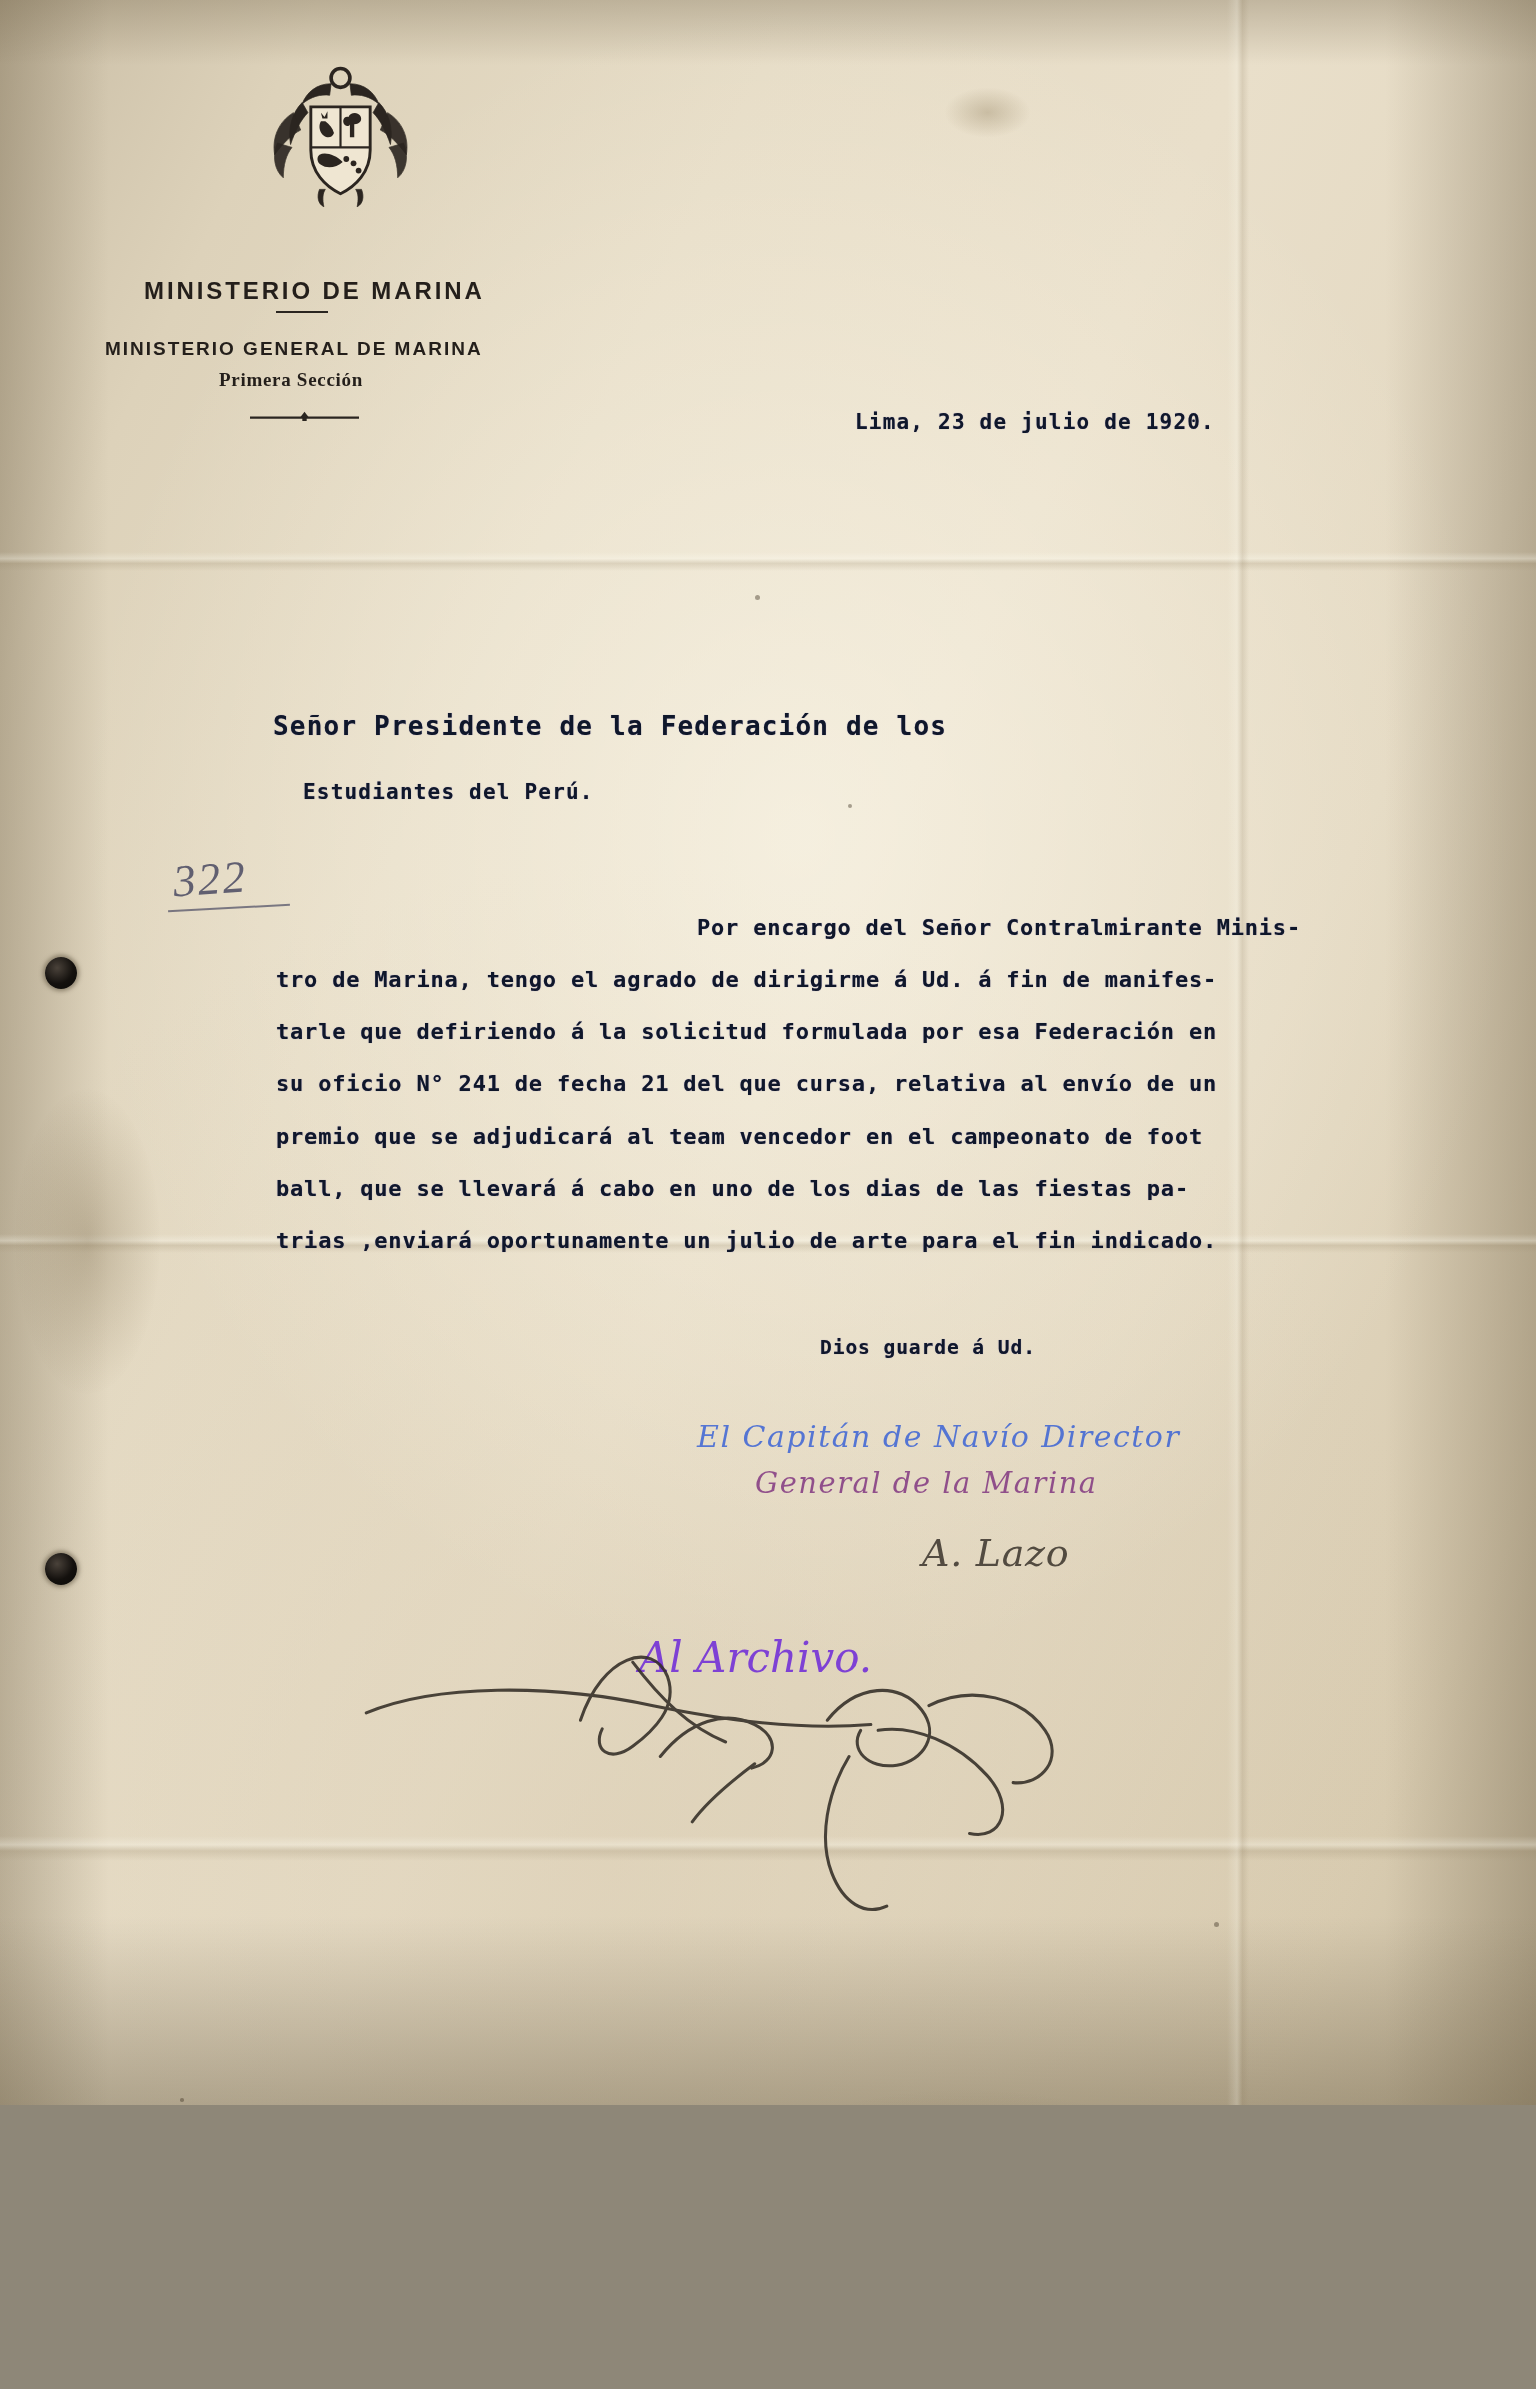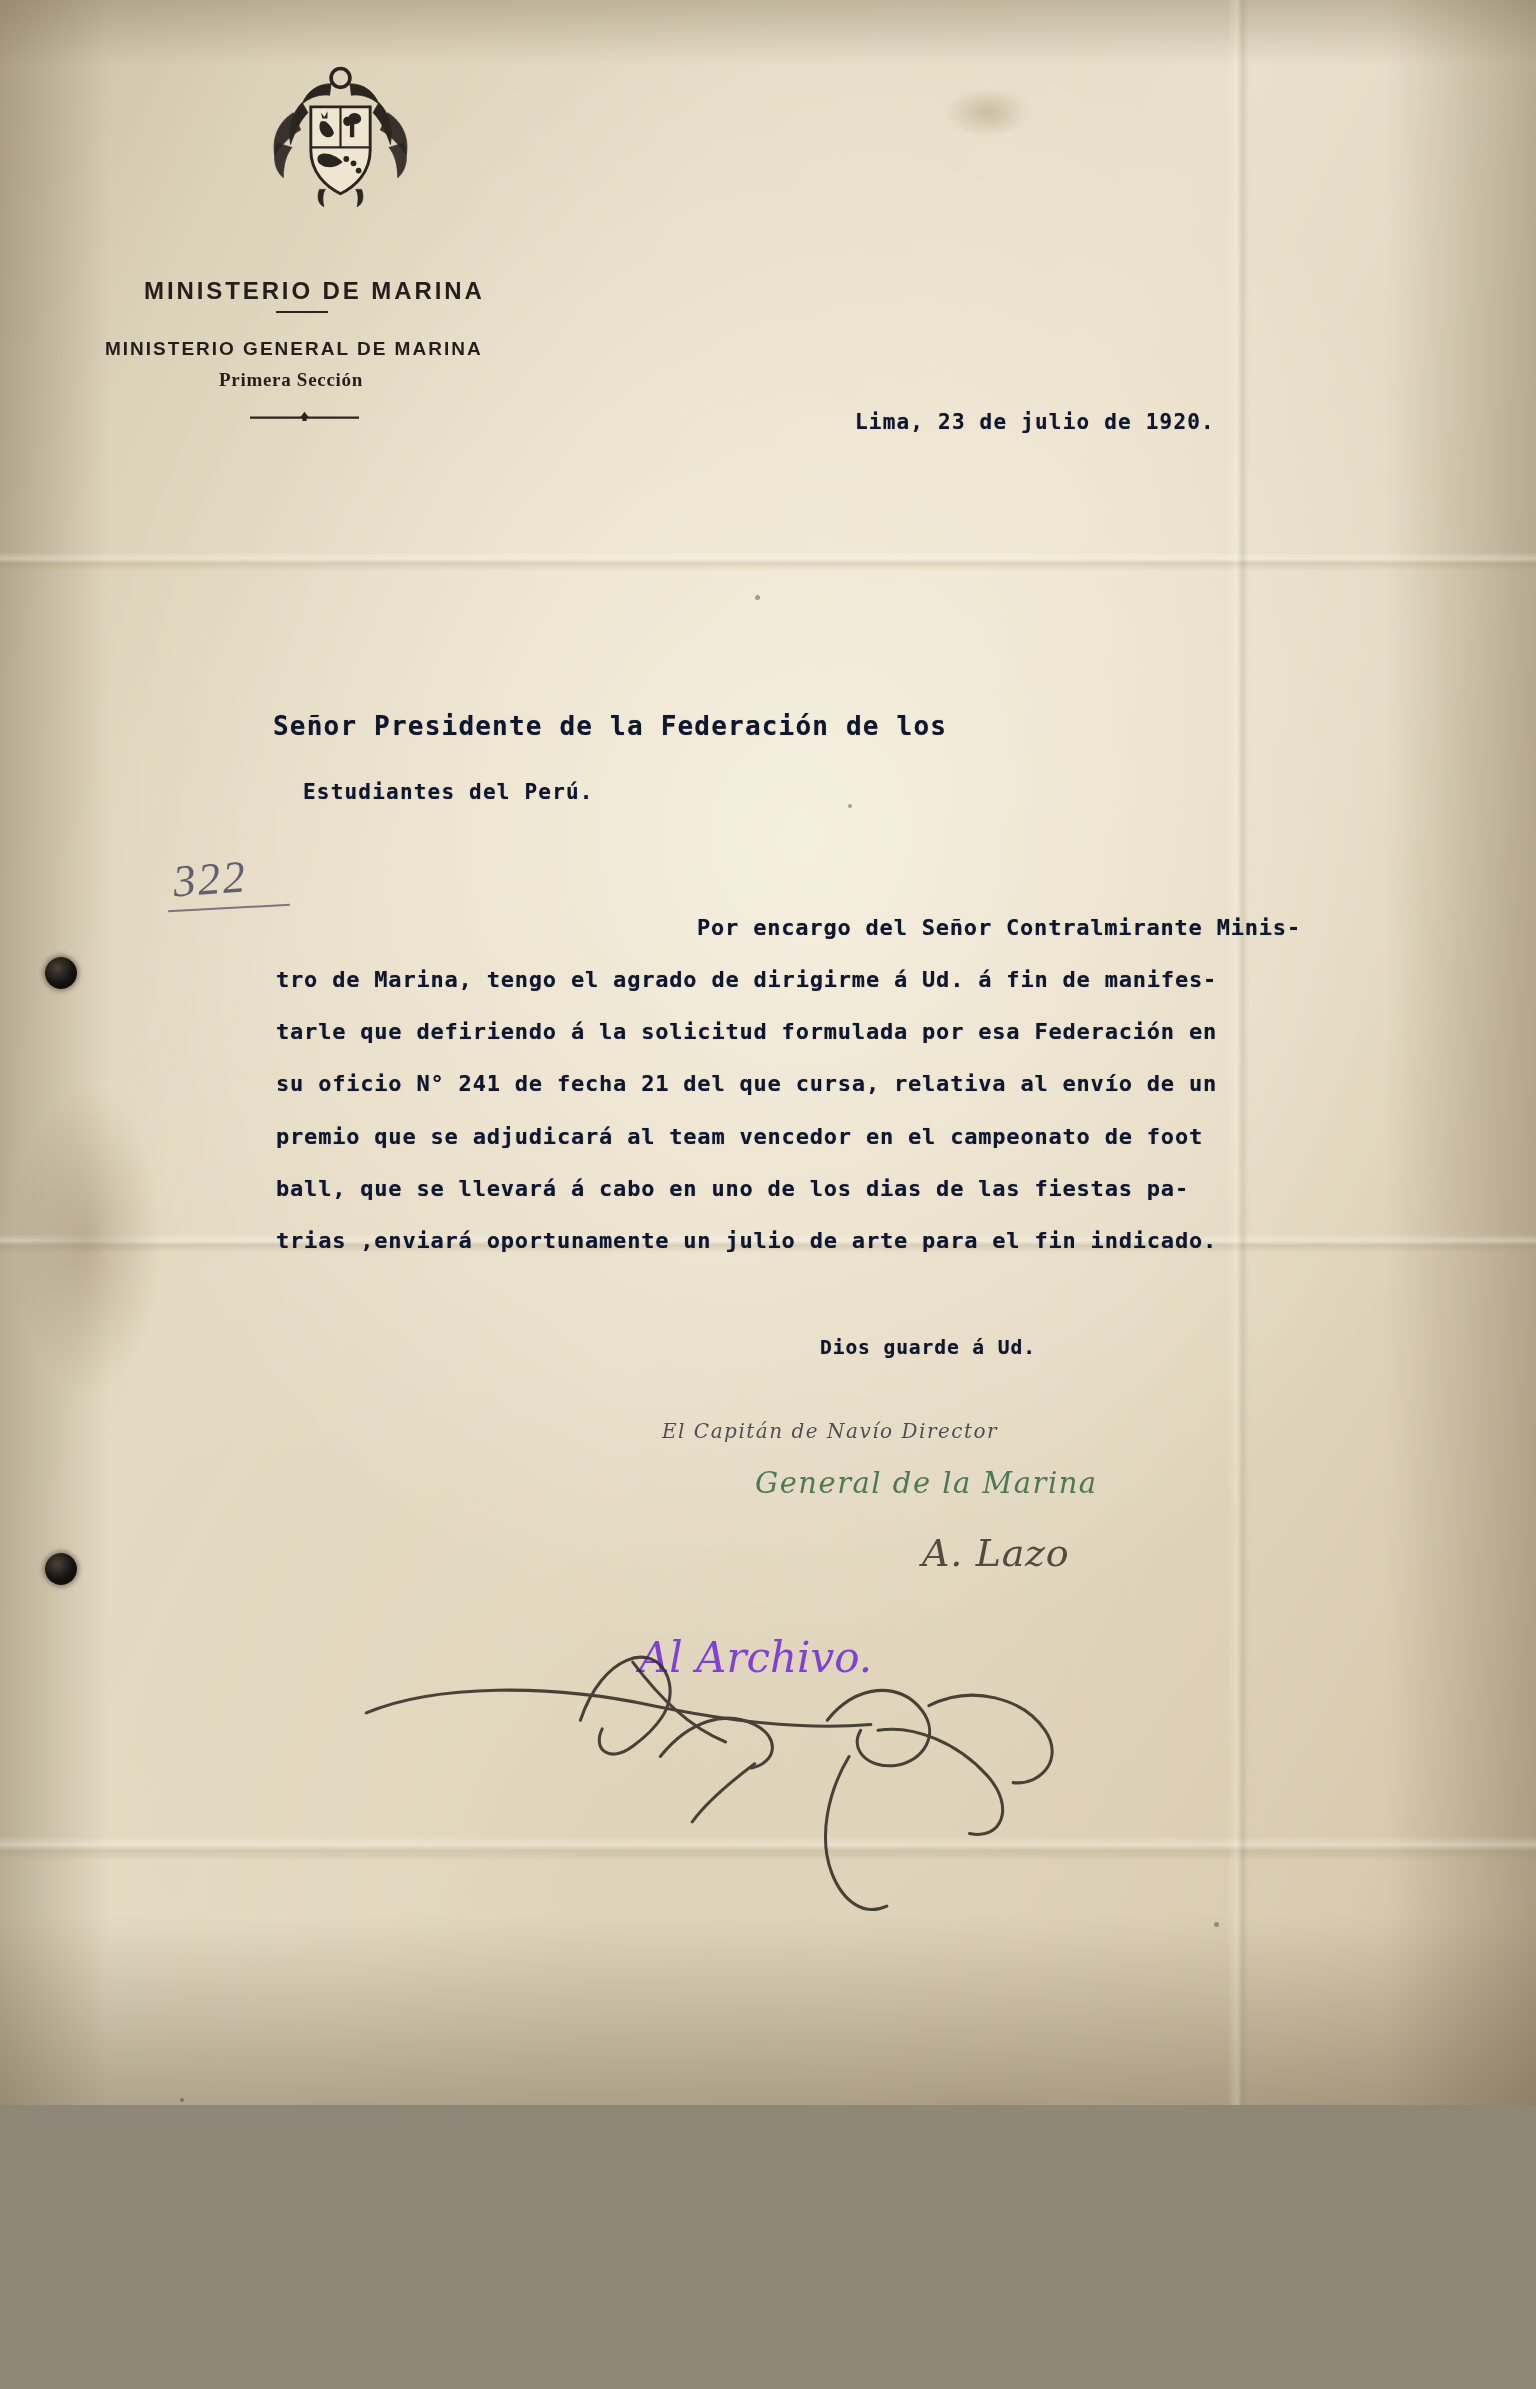--- a/index.html
+++ b/index.html
@@ -168,30 +168,30 @@
   #stamp-underline {
     position: absolute;
     left: 168px; top: 907px;
     width: 122px; height: 2.2px;
     background: #4a4a62;
     transform: rotate(-3deg);
     opacity: 0.7;
   }
 
   #sig-title1 {
-    left: 662px; top: 1419px;
-    font-size: 20px;
-    color: #0f172a;
+    left: 697px; top: 1419px;
+    font-size: 30px;
+    color: #1d4ed8;
     opacity: 0.72;
     letter-spacing: 1.5px;
   }
   #sig-title2 {
     left: 755px; top: 1466px;
     font-size: 29px;
-    color: #14532d;
+    color: #701a75;
     opacity: 0.72;
     letter-spacing: 1.5px;
   }
   #sig-name {
     left: 922px; top: 1531px;
     font-size: 38px;
     color: #3a332b;
     opacity: 0.85;
     letter-spacing: 0.7px;
   }

